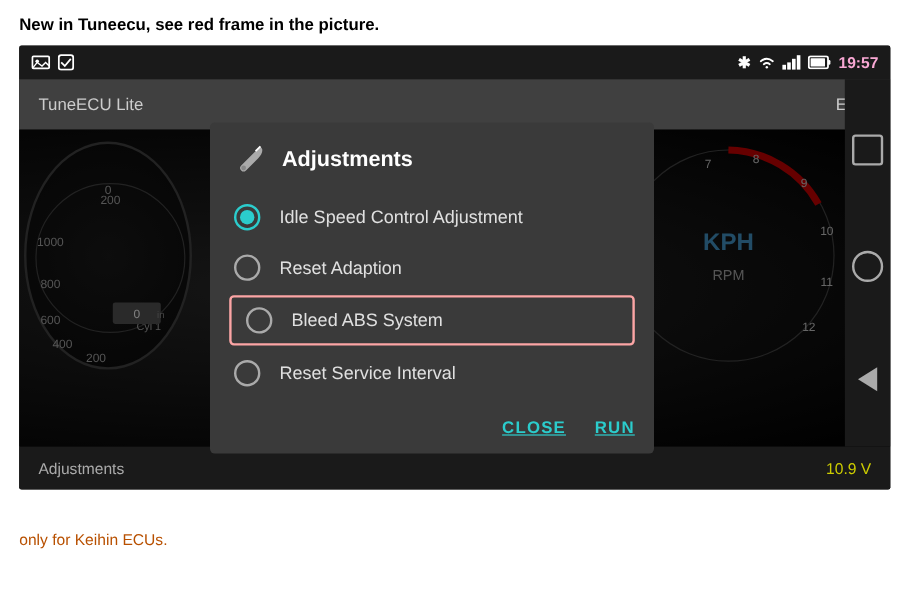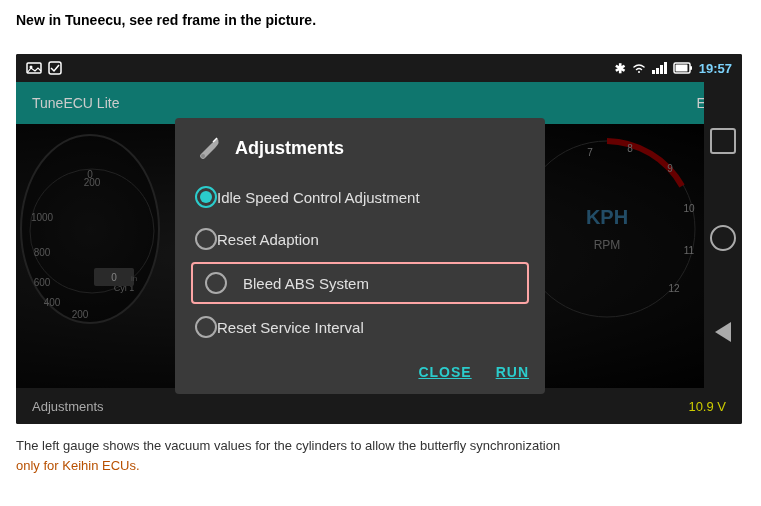--- a/index.html
+++ b/index.html
@@ -8,21 +8,21 @@
       background: #fff;
       width: 761px;
       padding: 12px 16px;
       font-size: 14px;
       color: #000;
     }
 
     .intro-text {
       font-size: 14px;
       font-weight: bold;
-      margin-bottom: 26px;
+      margin-bottom: 10px;
       color: #000;
     }
 
     .screenshot-wrapper {
       width: 726px;
       height: 370px;
       position: relative;
       background: #000;
       border-radius: 2px;
       overflow: hidden;
@@ -57,21 +57,21 @@
       font-weight: bold;
     }
 
     
     .app-bar {
       position: absolute;
       top: 28px;
       left: 0;
       right: 0;
       height: 42px;
-      background: #0f766e;
+      background: #404040;
       display: flex;
       align-items: center;
       justify-content: space-between;
       padding: 0 16px;
       z-index: 10;
     }
     .app-bar-title {
       color: #ccc;
       font-size: 14px;
     }
@@ -198,20 +198,21 @@
       font-size: 18px;
       font-weight: bold;
     }
     .dialog-items {
       padding: 4px 0 8px 0;
     }
     .dialog-item {
       display: flex;
       align-items: center;
       padding: 10px 20px;
+      gap: 16px;
       cursor: pointer;
     }
     .radio-outer {
       width: 22px;
       height: 22px;
       border-radius: 50%;
       border: 2px solid #aaa;
       display: flex;
       align-items: center;
       justify-content: center;
@@ -312,21 +313,21 @@
         <div class="signal-bar" style="height:6px;"></div>
         <div class="signal-bar" style="height:9px;"></div>
         <div class="signal-bar" style="height:12px;"></div>
       </div>
 
       <svg width="20" height="12" viewBox="0 0 20 12">
         <rect x="1" y="1" width="16" height="10" rx="1.5" fill="none" stroke="#fff" stroke-width="1.5"></rect>
         <rect x="17" y="4" width="2" height="4" rx="1" fill="#fff"></rect>
         <rect x="2.5" y="2.5" width="12" height="7" rx="0.5" fill="#fff"></rect>
       </svg>
-      <span style="color:#7dd3fc;font-size:13px;font-weight:bold;">19:57</span>
+      <span style="color:#f9a8d4;font-size:13px;font-weight:bold;">19:57</span>
     </div>
   </div>
 
   <div class="app-bar">
     <span class="app-bar-title">TuneECU Lite</span>
     <span class="app-bar-ecu">ECU</span>
   </div>
 
   <div class="gauge-area">
 
@@ -424,16 +425,16 @@
 
   <div class="screenshot-bottom">
     <span class="bottom-adjustments-label">Adjustments</span>
     <span class="bottom-voltage">10.9 V</span>
   </div>
 
 </div>
 
 <div>
   <p class="caption-main">
-    <span>The left gauge shows the vacuum values for the cylinders to allow the butterfly synchronization</span><br>
+    <br>
     <span class="caption-highlight">only for Keihin ECUs.</span>
   </p>
 </div>
 
 </body></html>

